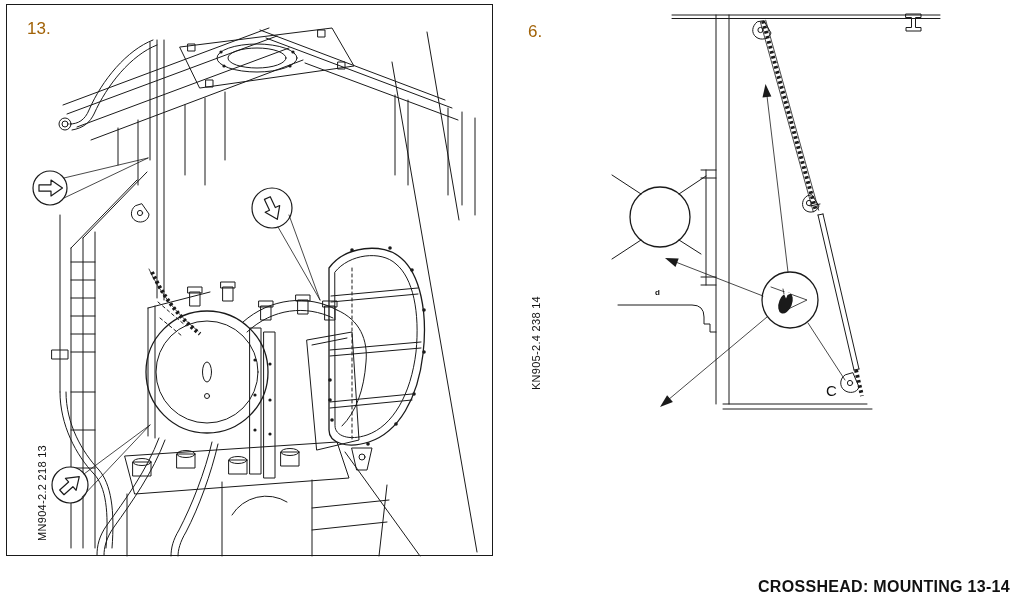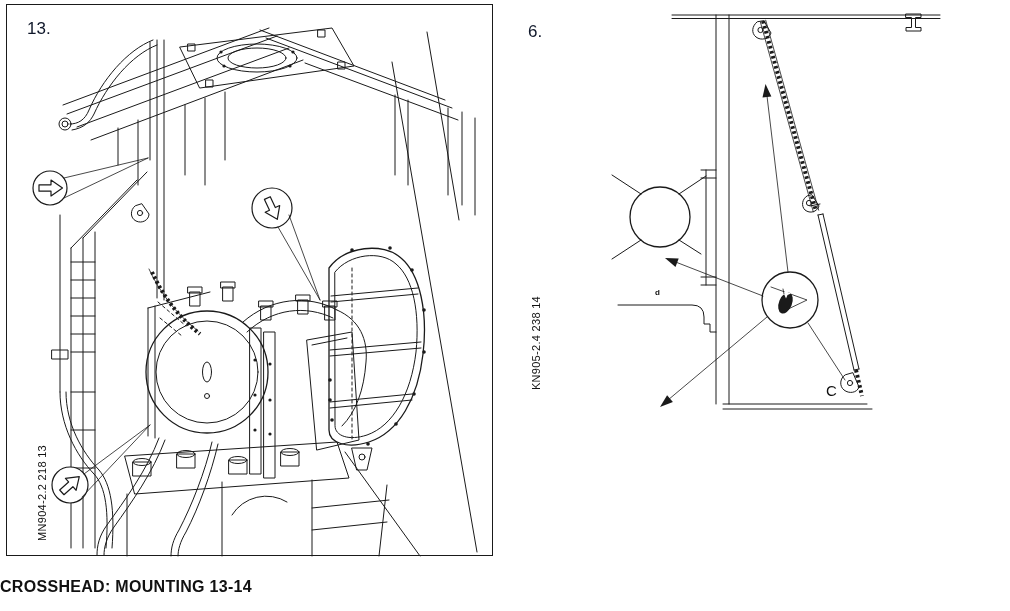--- a/index.html
+++ b/index.html
@@ -1,25 +1,25 @@
 <!DOCTYPE html>
 <html><head>
 <meta charset="utf-8">
 <style>
   html,body{margin:0;padding:0;}
   body{width:1010px;height:611px;background:#fff;position:relative;overflow:hidden;
        font-family:"Liberation Sans",sans-serif;color:#111;}
   .panel{position:absolute;border:1.6px solid #1a1a1a;background:#fff;box-sizing:border-box;}
   #panel13{left:6px;top:4px;width:487px;height:552px;}
-  .fig-label{position:absolute;font-size:17px;color:#0f172a;}
+  .fig-label{position:absolute;font-size:17px;color:#a16207;}
   .side-code{position:absolute;font-size:11px;color:#111;writing-mode:vertical-rl;
              transform:rotate(180deg);white-space:nowrap;letter-spacing:.3px;}
   .annot-c{position:absolute;left:826px;top:382px;font-size:15px;}
   .annot-d{position:absolute;left:655px;top:288px;font-size:8px;font-weight:bold;}
-  .caption{position:absolute;left:0;right:0;top:578px;text-align:left;
+  .caption{position:absolute;left:0;right:0;top:578px;text-align:right;
            font-size:16px;font-weight:bold;letter-spacing:.3px;}
   svg{position:absolute;left:0;top:0;}
   svg .ln{stroke:#1a1a1a;fill:none;stroke-width:1;stroke-linejoin:round;stroke-linecap:round;}
   svg .thin{stroke-width:.8;}
   svg .thk{stroke-width:1.3;}
   svg .dash{stroke-dasharray:3 3;}
   svg .chain{stroke:#1a1a1a;fill:none;stroke-width:4;stroke-dasharray:2.6 2.6;}
   svg .fill{fill:#1a1a1a;stroke:none;}
   svg .wfill{fill:#fff;stroke:#1a1a1a;stroke-width:1.2;stroke-linejoin:round;}
   svg .dot{fill:#1a1a1a;stroke:none;}

